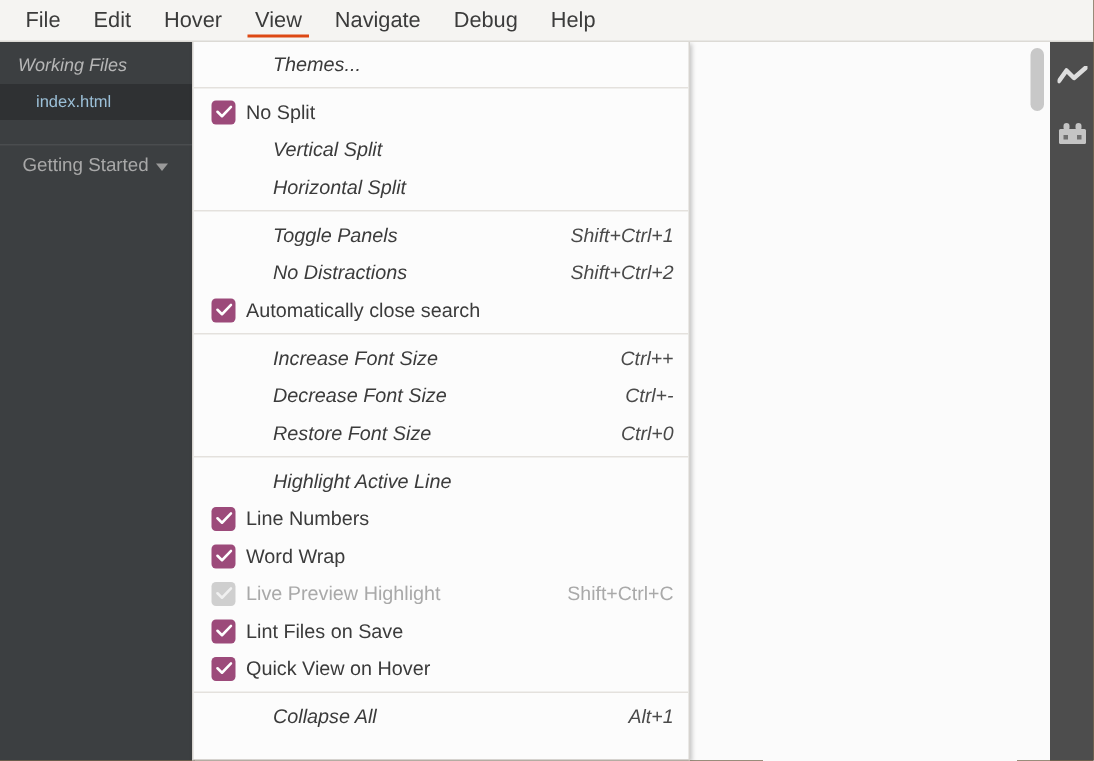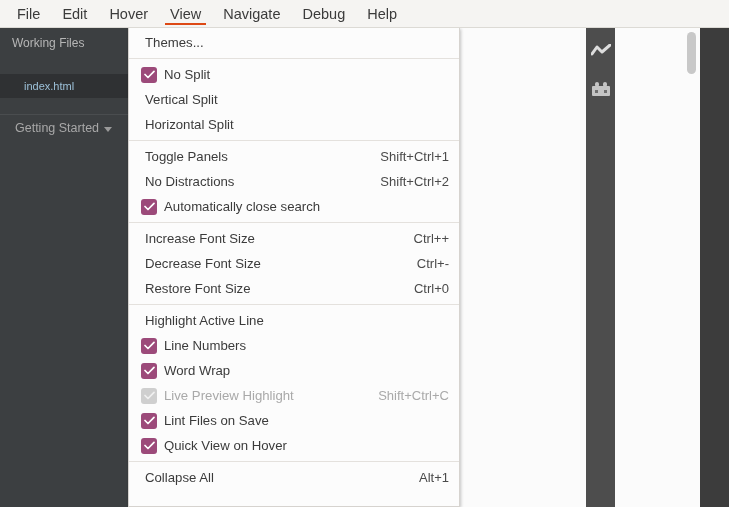--- a/index.html
+++ b/index.html
@@ -4,21 +4,21 @@
 <style>
   * { box-sizing: border-box; margin: 0; padding: 0; }
   html, body {
     width: 729px; height: 507px;
     overflow: hidden;
     font-family: "Liberation Sans", sans-serif;
     background: #3c3c3c;
   }
   #app {
     position: relative;
-    width: 615px; height: 507px;
+    width: 729px; height: 507px;
     background: #a16207;
   }
 
   
   .menubar {
     position: absolute; left: 0; top: 0;
     width: 729px; height: 28px;
     background: #f5f4f2;
     display: flex; align-items: stretch;
     padding-left: 6px;
@@ -41,23 +41,24 @@
   .menubar-item.active { color: #3b3b3b; }
 
   
   .sidebar {
     position: absolute; left: 0; top: 28px;
     width: 130px; height: 479px;
     background: #3c3f41;
     z-index: 5;
   }
   .sidebar-section-title {
-    padding: 8px 0 24px 12px;
+    padding: 8px 0 6px 12px;
     font-size: 12px;
     color: #b6b6b6;
+    font-style: italic;
   }
   .file-item {
     height: 24px;
     display: flex; align-items: center;
     padding-left: 24px;
     font-size: 11px;
     color: #9cc0d8;
   }
   .file-item.selected {
     background: #2f3133;
@@ -173,21 +174,21 @@
     white-space: nowrap;
   }
   .mi.disabled .mi-label { color: #a9a9a9; }
   .mi.disabled .mi-accel { color: #a9a9a9; }
   .mi-accel {
     position: absolute;
     right: 10px;
     font-size: 13px;
     color: #4a4a4a;
   }
-  .mi.indent { padding-left: 16px; }
+  .mi.indent { padding-left: 53px; font-style: italic; }
   .mi.indent .mi-label { }
   .mi-sep {
     height: 1px;
     background: #e4e1dd;
     margin: 3px 0;
   }
 </style>
 </head>
 <body>
 

